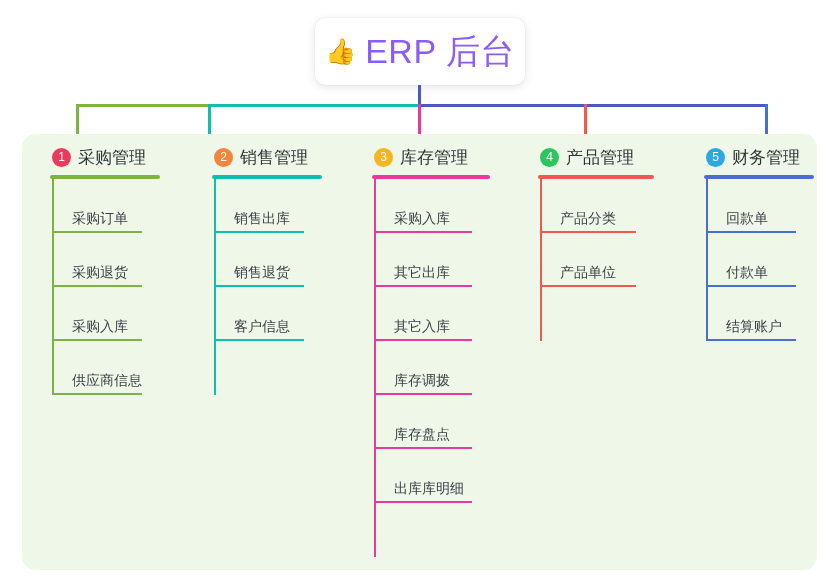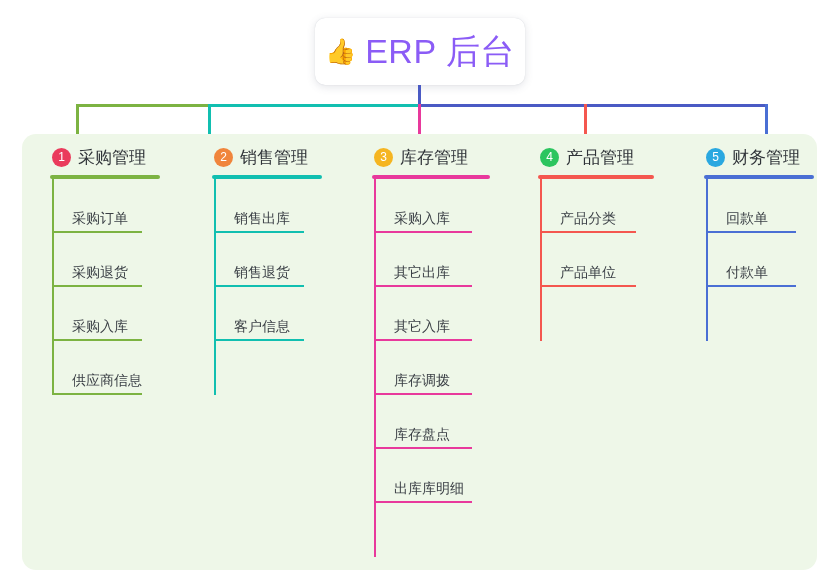--- a/index.html
+++ b/index.html
@@ -268,15 +268,19 @@
       <div class="items">
         <div class="spine" style="background: rgb(74, 111, 212); height: 162px;"></div>
         <div class="item">
           <span class="item-label">回款单</span>
           <div class="item-rule" style="background: rgb(74, 111, 212); width: 88px;"></div>
         </div>
         <div class="item">
           <span class="item-label">付款单</span>
           <div class="item-rule" style="background: rgb(74, 111, 212); width: 88px;"></div>
         </div>
+        <div class="item">
+          <span class="item-label">结算账户</span>
+          <div class="item-rule" style="background: rgb(74, 111, 212); width: 88px;"></div>
+        </div>
       </div>
     </div>
   </div>
 
 </body></html>

